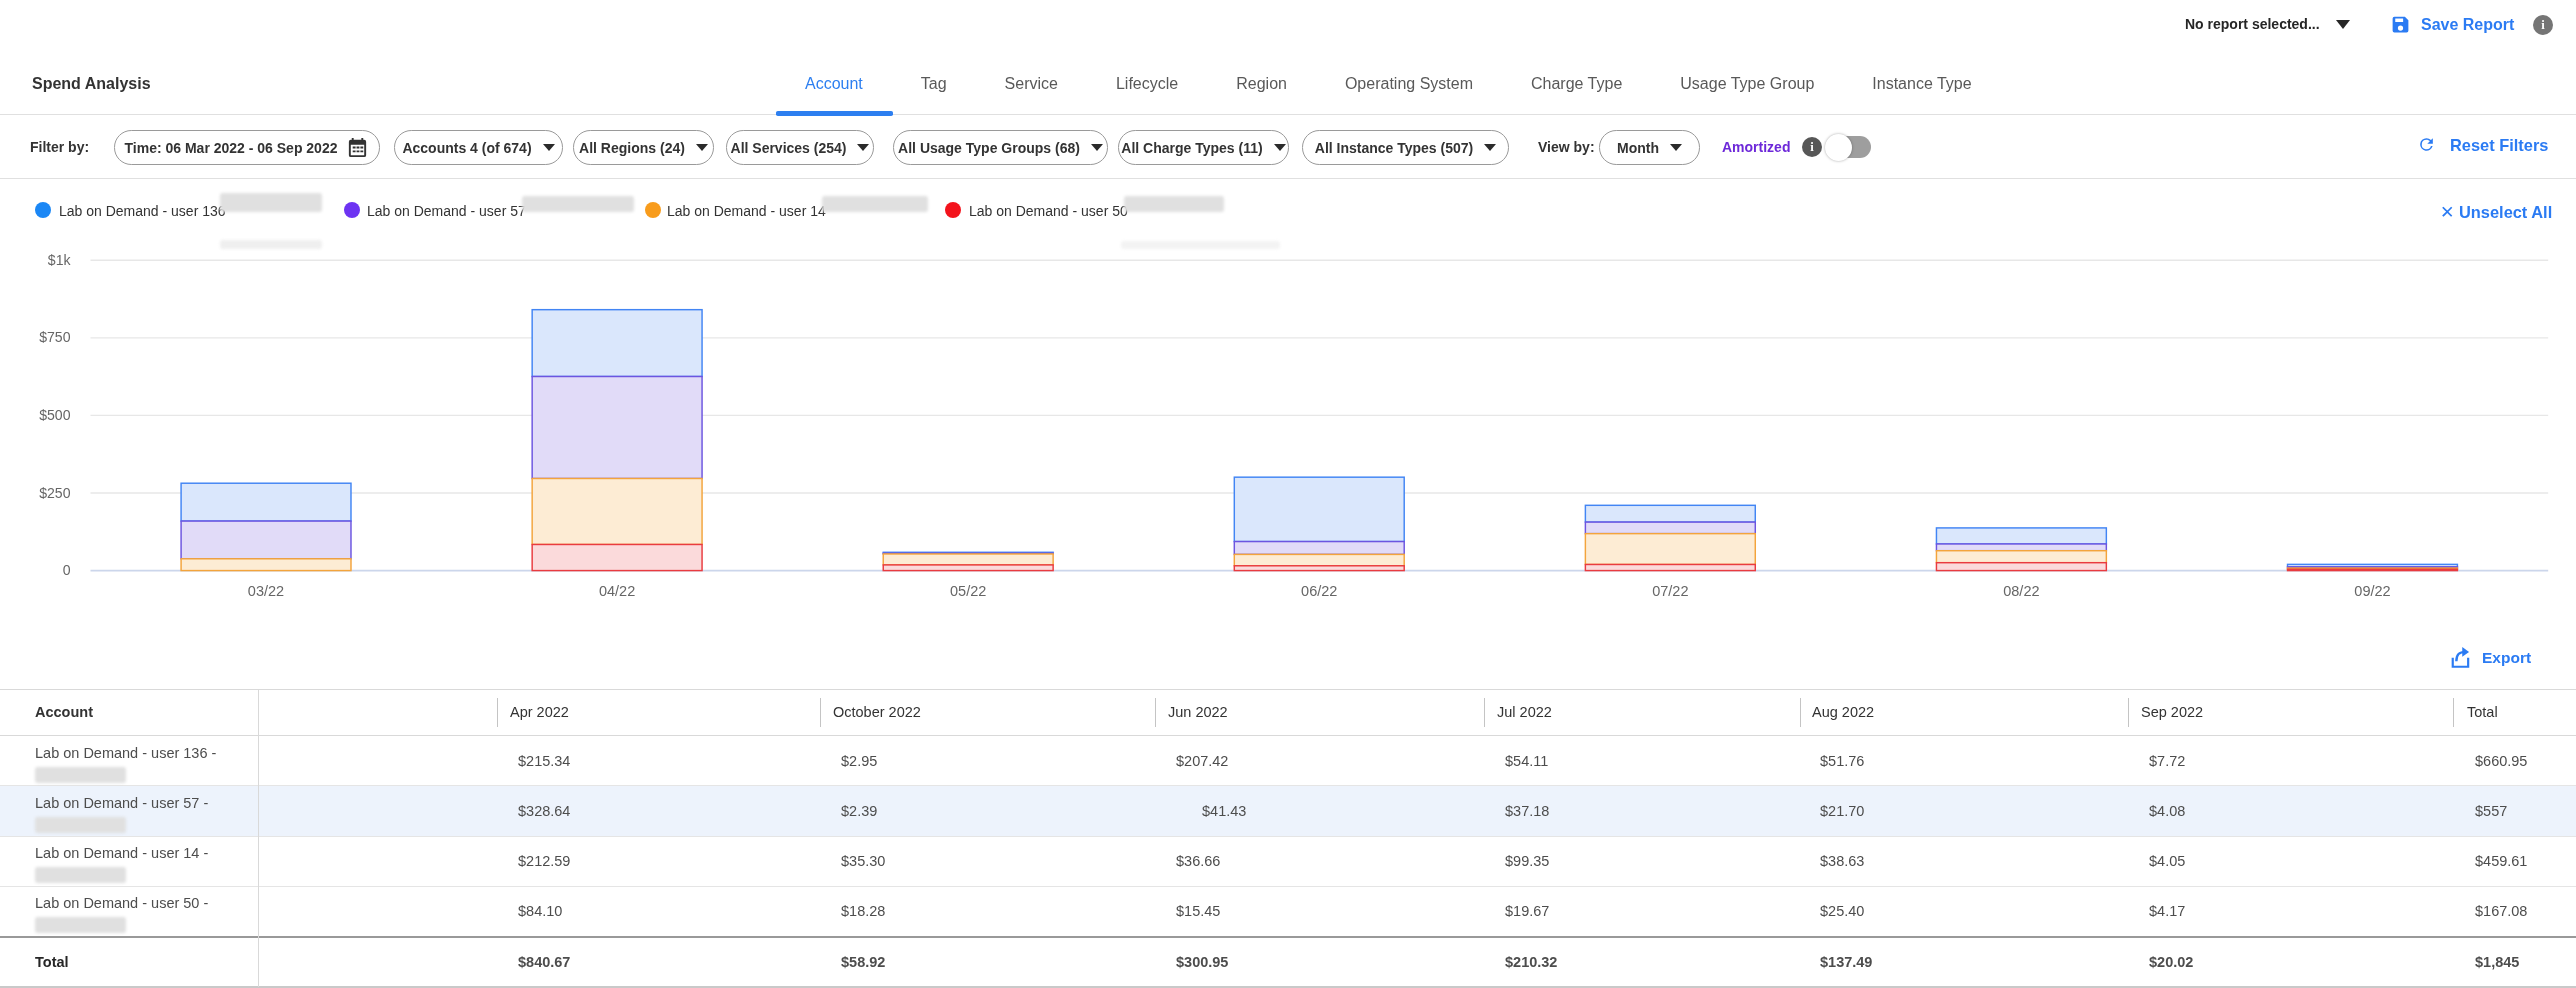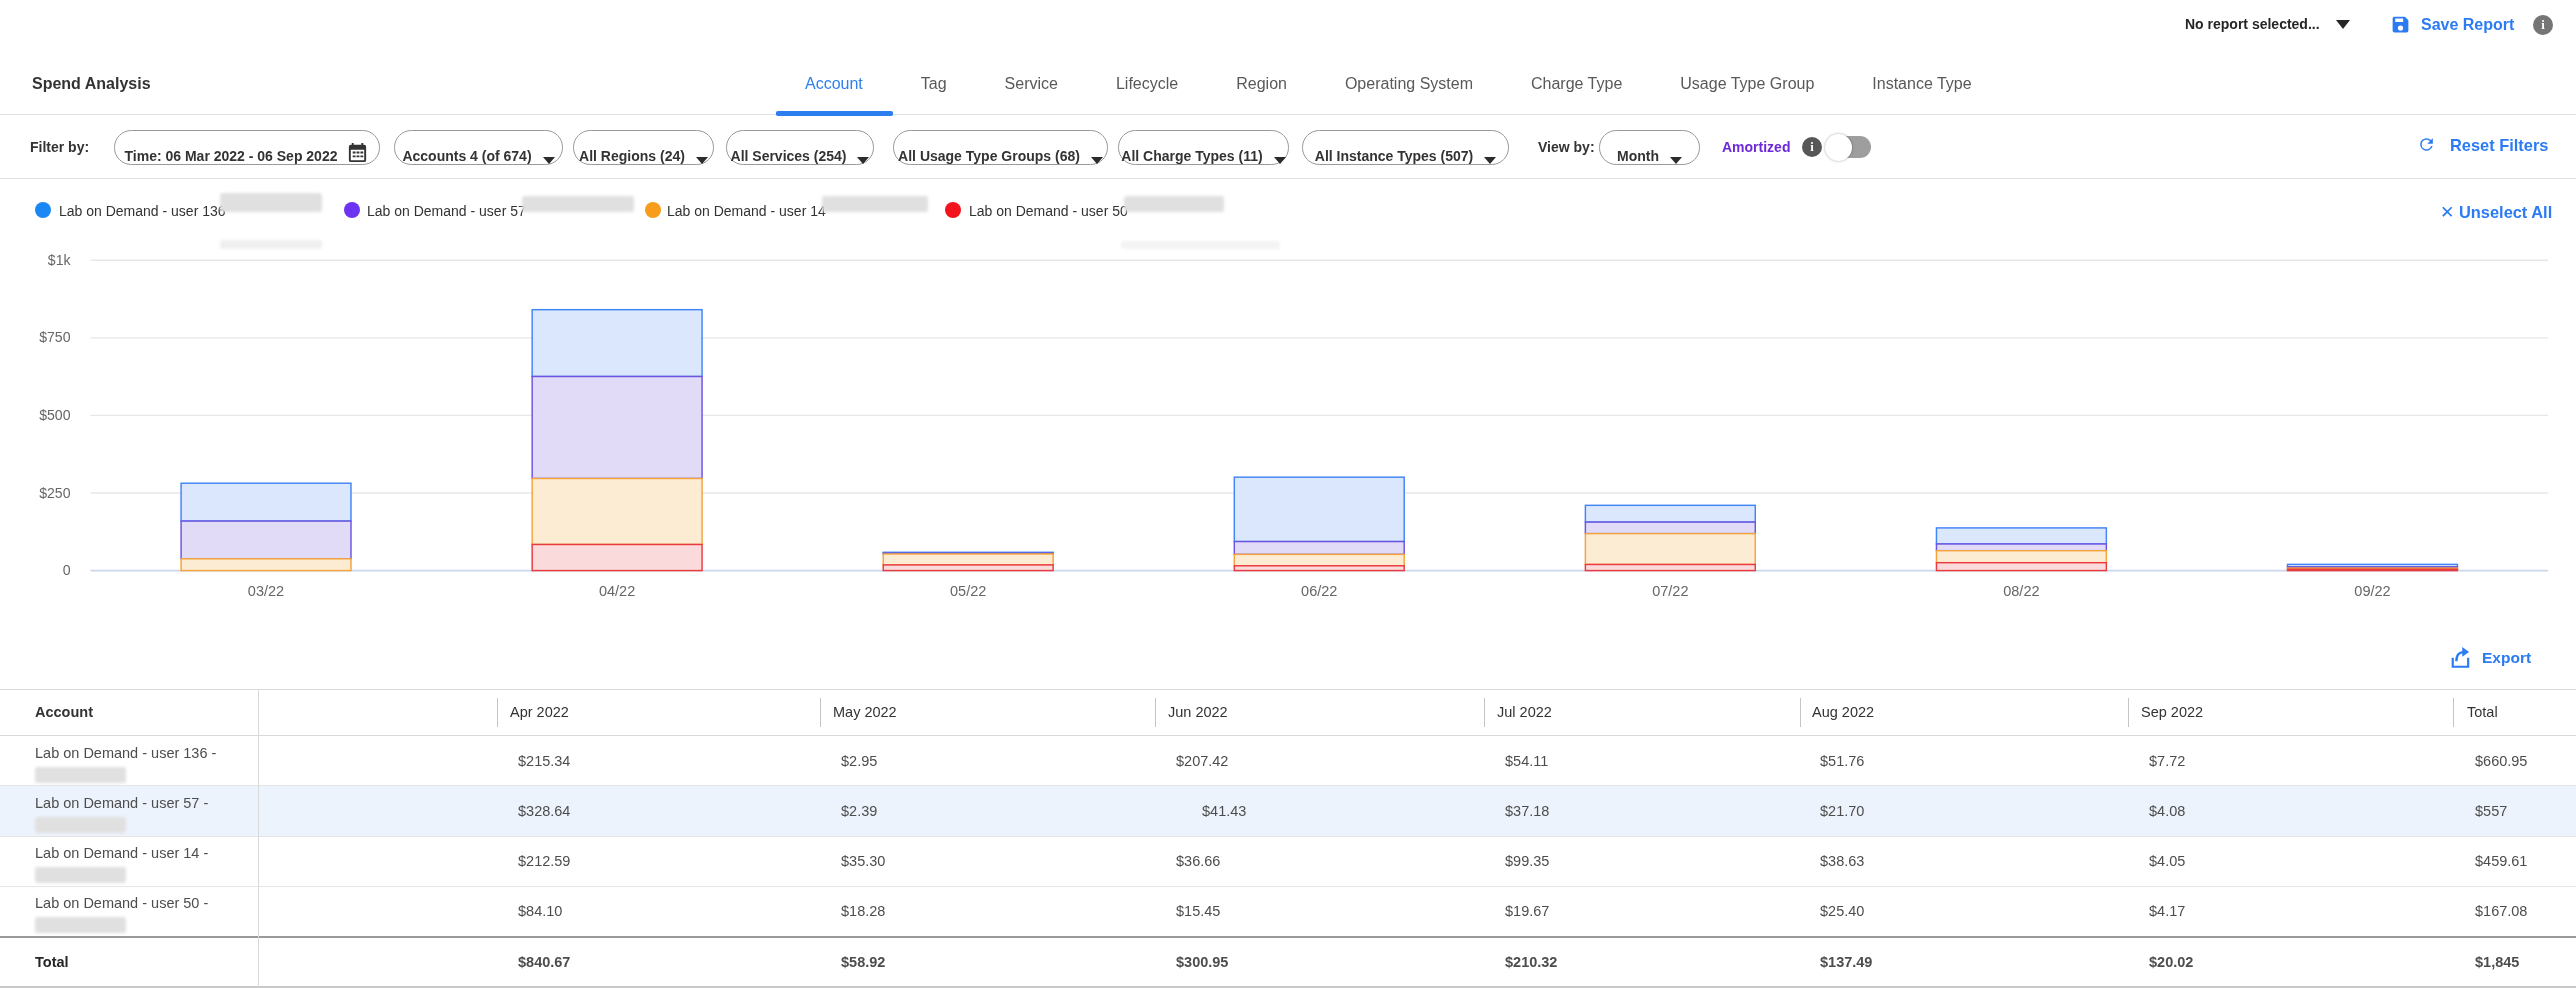--- a/index.html
+++ b/index.html
@@ -1,21 +1,21 @@
 <!DOCTYPE html>
 <html style="font-size:14.5px"><head>
 <meta charset="utf-8">
 <style>
 * { margin:0; padding:0; box-sizing:border-box; }
 html,body { width:2576px; height:989px; background:#fff; font-family:"Liberation Sans",sans-serif; position:relative; overflow:hidden; }
 .abs { position:absolute; }
 .b { font-weight:bold; }
 .blue { color:#2b7bf3; }
 .caret { display:inline-block; width:0; height:0; border-left:7.3px solid transparent; border-right:7.3px solid transparent; border-top:9px solid #262626; }
-.pill { position:absolute; top:130px; height:35px; border:1.8px solid #9a9a9a; border-radius:17.3px; background:#fff; display:flex; align-items:flex-end; justify-content:center; font-weight:bold; font-size:14px; color:#333; white-space:nowrap; }
+.pill { position:absolute; top:130px; height:35px; border:1.8px solid #9a9a9a; border-radius:17.3px; background:#fff; display:flex; align-items:center; justify-content:center; font-weight:bold; font-size:14px; color:#333; white-space:nowrap; }
 .pcaret { display:inline-block; width:0; height:0; border-left:6.4px solid transparent; border-right:6.4px solid transparent; border-top:7.7px solid #2b2b2b; margin-left:11px; }
 .censor { position:absolute; background:#e0e0e0; border-radius:2.7px; filter:blur(1.4px); }
 .dot { position:absolute; width:16.4px; height:16.4px; border-radius:50%; top:202px; }
 .legtext { position:absolute; top:203px; font-size:14px; color:#333; white-space:nowrap; }
 .tick { position:absolute; width:1.4px; background:#c4c4c4; top:698px; height:29px; }
 .mh { position:absolute; top:704px; font-size:14.5px; font-weight:normal; color:#333; white-space:nowrap; }
 .val { position:absolute; font-size:14.5px; color:#4d4d4d; white-space:nowrap;margin-left:8px; }
 .acct { position:absolute; left:35px; font-size:14.5px; color:#4d4d4d; white-space:nowrap; }
 .hline { position:absolute; left:0; width:2576px; background:#e0e0e0; height:1.4px; }
 </style>
@@ -138,21 +138,21 @@
   <path fill="none" stroke="#2b7bf3" stroke-width="2.6" d="M8 18 C8 10.5, 11 7.5, 18 7.5"></path>
   <path fill="#2b7bf3" d="M14.5 2.2 L22 7.6 L14.5 13 z"></path>
 </svg>
 <div class="abs b blue" style="left:2482px;top:649px;font-size:15.5px;">Export</div>
 
 <div class="hline" style="top:689px;background:#d9d9d9;"></div>
 <div class="abs b" style="left:35px;top:704px;font-size:14.5px;color:#333;">Account</div>
 <div class="tick" style="left:497px;"></div>
 <div class="mh" style="left:510px;">Apr 2022</div>
 <div class="tick" style="left:820px;"></div>
-<div class="mh" style="left:833px;">May 2022</div>
+<div class="mh" style="left:833px;">October 2022</div>
 <div class="tick" style="left:1155px;"></div>
 <div class="mh" style="left:1168px;">Jun 2022</div>
 <div class="tick" style="left:1484px;"></div>
 <div class="mh" style="left:1497px;">Jul 2022</div>
 <div class="tick" style="left:1800px;"></div>
 <div class="mh" style="left:1812px;">Aug 2022</div>
 <div class="tick" style="left:2128px;"></div>
 <div class="mh" style="left:2141px;">Sep 2022</div>
 <div class="tick" style="left:2453px;"></div>
 <div class="mh" style="left:2467px;">Total</div>

